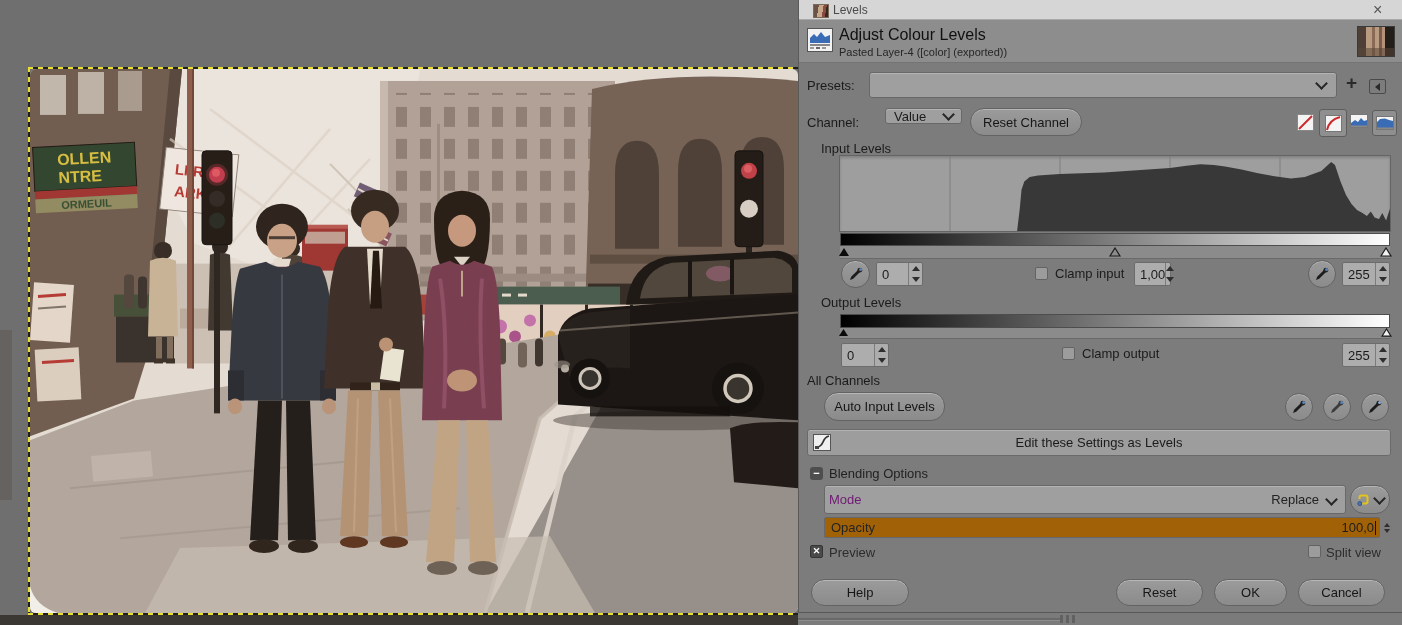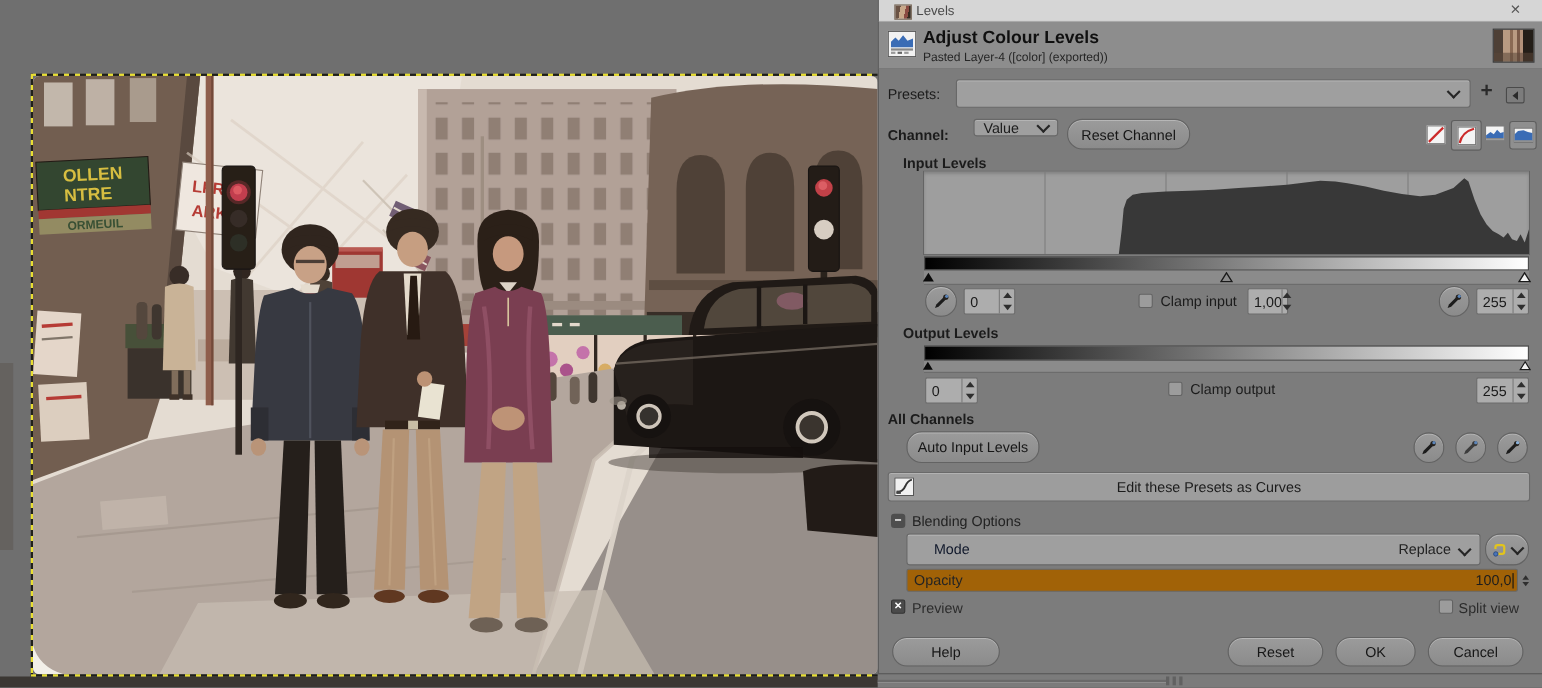--- a/index.html
+++ b/index.html
@@ -1,20 +1,20 @@
 <!DOCTYPE html>
 <html><head>
 <meta charset="utf-8">
 <style>
   html,body{margin:0;padding:0}
   body{width:1402px;height:625px;position:relative;overflow:hidden;background:#6f6f6f;
        font-family:"Liberation Sans",sans-serif;color:#1b1b1b;-webkit-font-smoothing:antialiased}
   .abs{position:absolute}
   .lbl{font-size:13px;color:#1b1b1b;white-space:nowrap}
-  .bold{font-weight:bold}
+  .bold{font-weight:normal}
   .btn{display:flex;align-items:center;justify-content:center;background:linear-gradient(#9b9b9b,#8b8b8b);
        border:1px solid #636363;border-radius:14px;font-size:13px;color:#161616;
        box-shadow:inset 0 1px rgba(255,255,255,.28);box-sizing:border-box;cursor:default}
   .combo{display:flex;align-items:center;background:#9f9f9f;border:1px solid #686868;border-radius:3px;
          box-sizing:border-box;font-size:13px;box-shadow:inset 0 1px rgba(255,255,255,.22)}
   .chev{width:7px;height:7px;border-right:2px solid #262626;border-bottom:2px solid #262626;
         transform:rotate(45deg);display:inline-block;margin-top:-3px}
   .entry{display:flex;align-items:stretch;background:#adadad;border:1px solid #6c6c6c;border-radius:2px;
          box-sizing:border-box;font-size:13px}
   .entry .val{flex:1;display:flex;align-items:center;padding-left:5px}
@@ -488,30 +488,30 @@
       </svg>
   </div>
 
   <div class="abs" style="left:8px;top:429px;width:584px;height:27px;background:#9d9d9d;border:1px solid #6a6a6a;border-radius:3px;box-sizing:border-box;display:flex;align-items:center;box-shadow:inset 0 1px rgba(255,255,255,.22)">
     <span style="width:18px;height:17px;background:#f0f0f0;border:1px solid #555;margin-left:5px;box-sizing:border-box;display:block">
       <svg width="16" height="15" viewBox="0 0 16 15">
           <path d="M1 13 Q7 12 9 7 T15 1" fill="none" stroke="#333" stroke-width="1.8"></path>
           <rect x="1" y="11" width="4" height="3" fill="#444"></rect>
         </svg>
     </span>
-    <span class="lbl" style="flex:1;text-align:center;margin-left:-23px">Edit these Presets as Curves</span>
+    <span class="lbl" style="flex:1;text-align:center;margin-left:-23px">Edit these Settings as Levels</span>
   </div>
 
   <div class="abs" style="left:11px;top:467px;width:13px;height:13px;background:#4e4e4e;border-radius:3px;color:#fff;display:flex;align-items:center;justify-content:center;font-size:11px;font-weight:bold;line-height:1">
     <span>−</span>
   </div>
   <div class="abs lbl" style="left:30px;top:466px;color:#222">Blending Options</div>
 
   <div class="abs combo" style="left:25px;top:485px;width:522px;height:29px">
-    <span class="lbl" style="padding-left:24px;color:#0f172a">Mode</span>
+    <span class="lbl" style="padding-left:4px;color:#701a75">Mode</span>
     <span style="flex:1"></span>
     <span class="lbl" style="color:#222">Replace</span>
     <span class="chev" style="margin:0 9px 0 8px"></span>
   </div>
   <div class="abs btn" style="left:551px;top:485px;width:40px;height:29px">
     <svg width="14" height="14" viewBox="0 0 14 14">
       <path d="M3.5 6 V4.5 Q3.5 2.5 5.5 2.5 H9.5 Q11.5 2.5 11.5 4.5 V8.5 Q11.5 10.5 9.5 10.5 H6" fill="none" stroke="#e2c41c" stroke-width="2"></path>
       <circle cx="3.8" cy="10.6" r="2" fill="#4a74b8" stroke="#2a4a80" stroke-width=".8"></circle>
     </svg>
     <span class="chev" style="margin-left:5px"></span>

